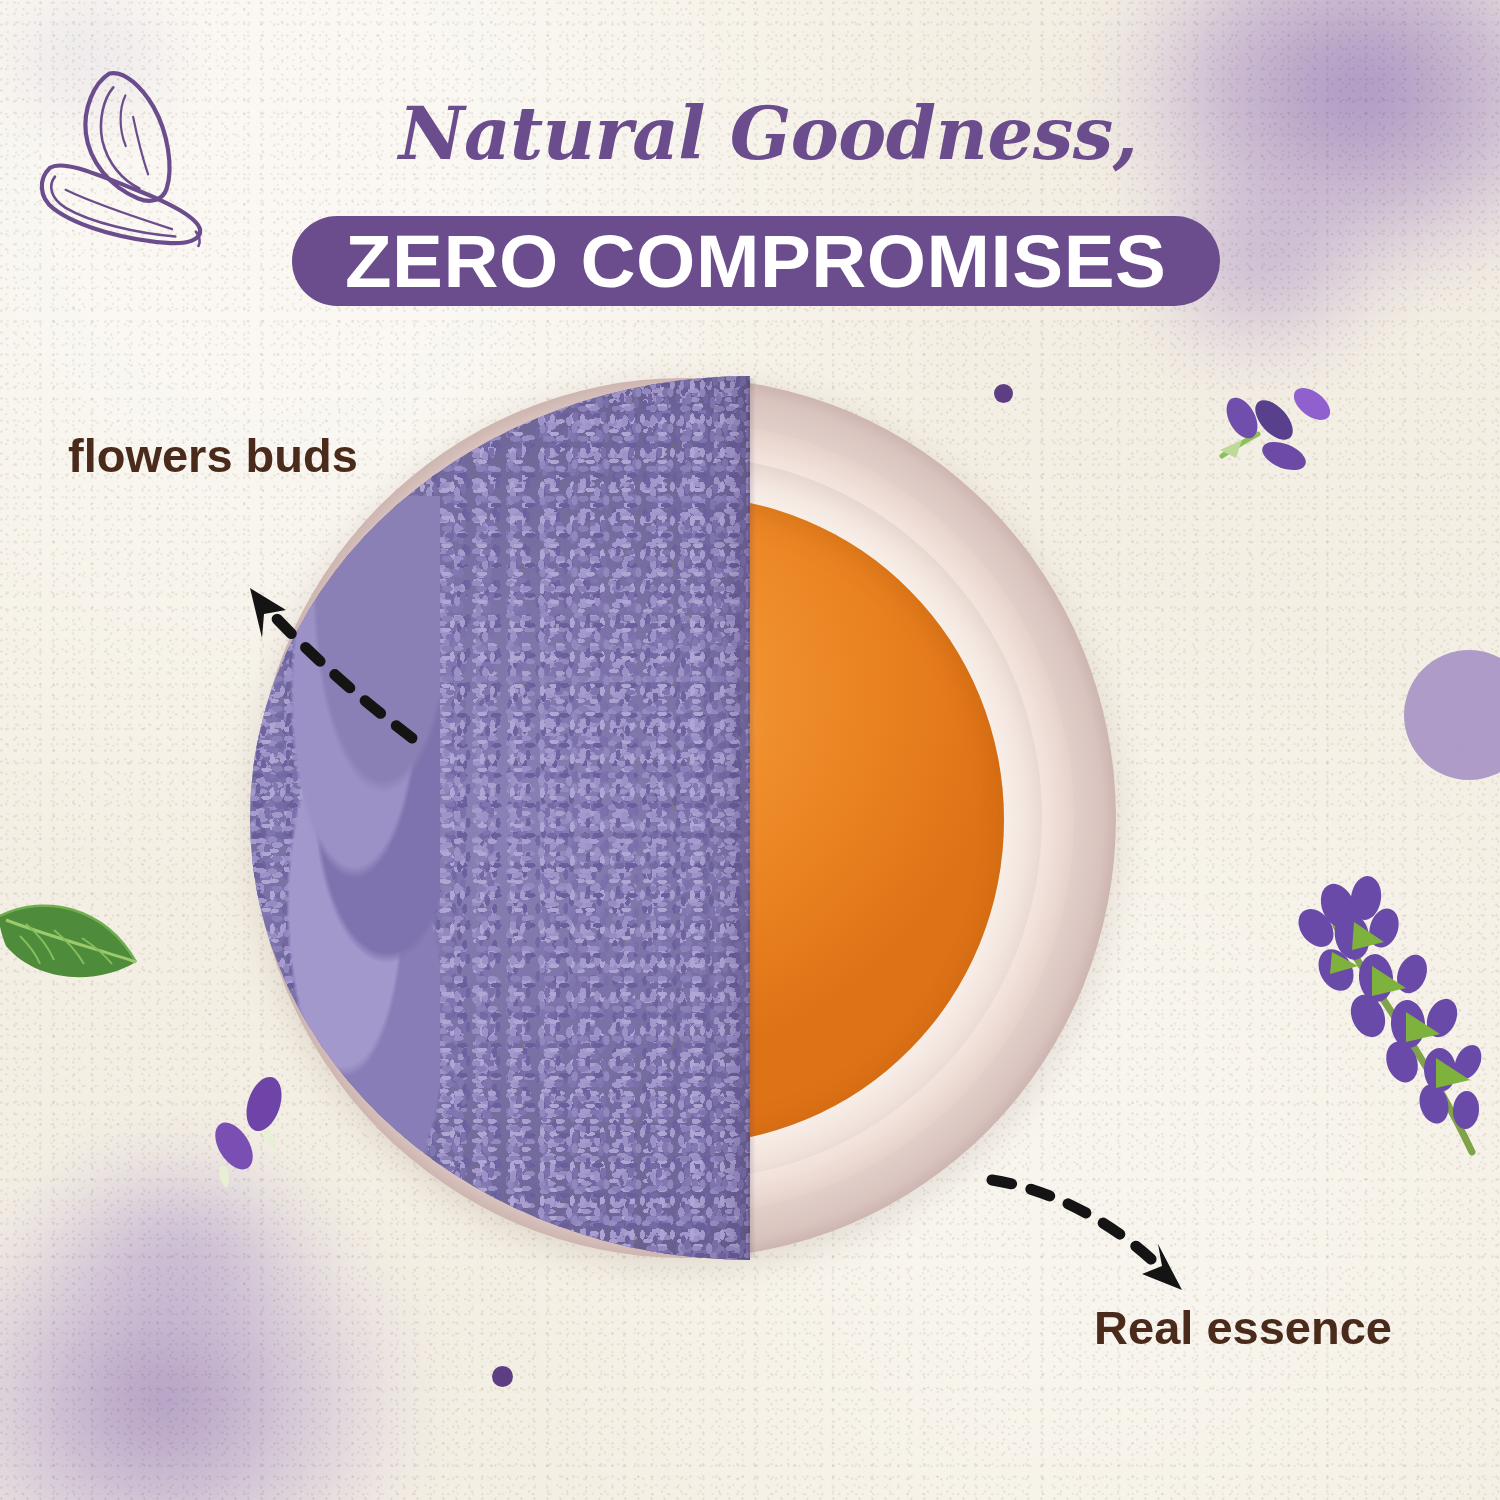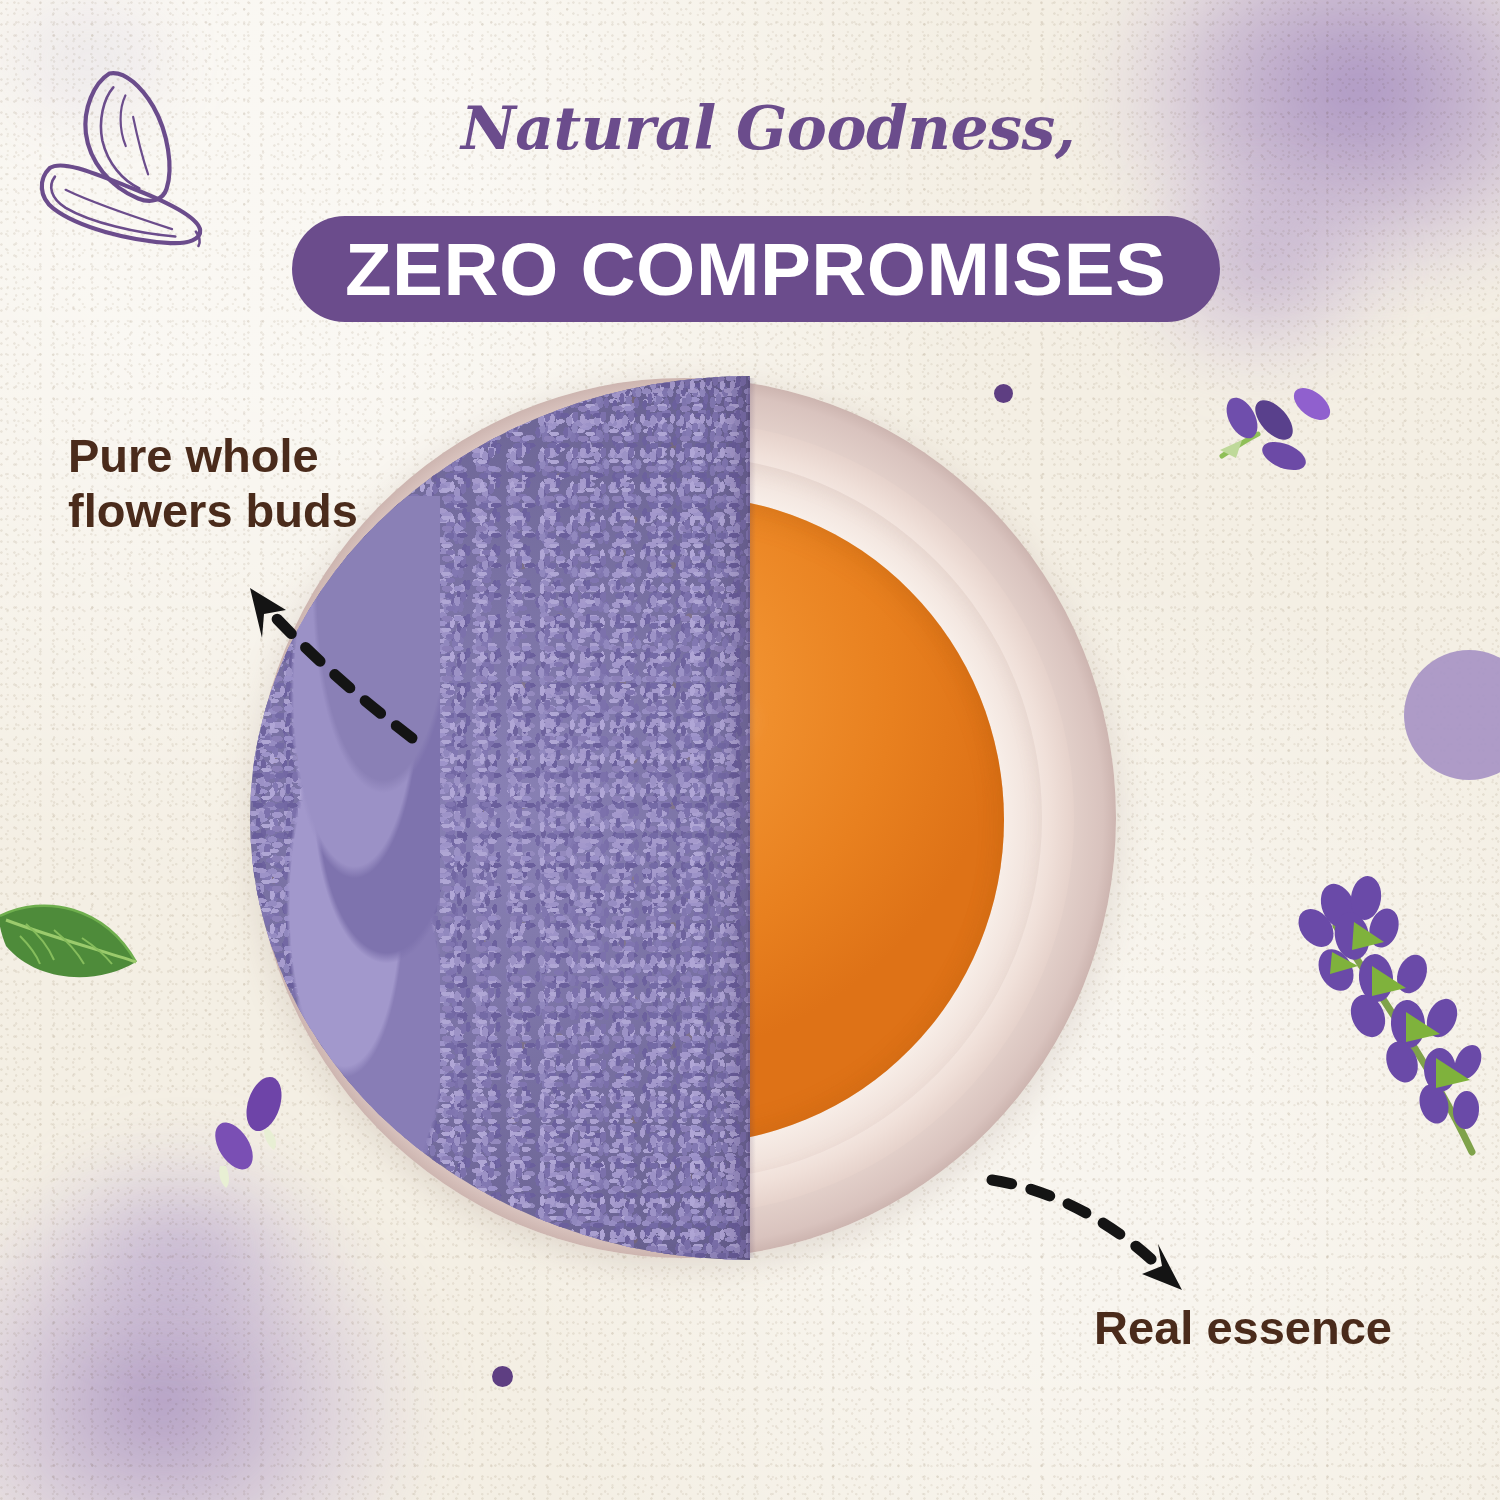--- a/index.html
+++ b/index.html
@@ -52,25 +52,25 @@
     position:absolute;right:-34px;top:650px;width:130px;height:130px;border-radius:50%;
     background:#A794C4;opacity:.92;
   }
   .dot{position:absolute;border-radius:50%;background:#5E3E82;}
 
   
   .headline{
     position:absolute;left:288px;top:98px;width:960px;
     font-family:"DejaVu Serif", serif;
     font-style:italic;font-weight:700;
-    font-size:60px;line-height:1.0;letter-spacing:-.5px;
+    font-size:72px;line-height:1.0;letter-spacing:-.5px;
     color:#6B4C8C;text-align:center;white-space:nowrap;
   }
   .badge{
-    position:absolute;left:292px;top:216px;width:928px;height:106px;
+    position:absolute;left:292px;top:216px;width:928px;height:90px;
     background:#6B4C8C;border-radius:53px;
     display:flex;align-items:center;justify-content:center;
   }
   .badge span{
     color:#ffffff;font-weight:700;font-size:74px;letter-spacing:.5px;
     font-family:"Liberation Sans", sans-serif;
     transform:scaleX(1.03);
   }
 
   
@@ -226,21 +226,20 @@
     <div class="tea">
       <div class="tea-gloss"></div>
     </div>
     <div class="buds">
       <div class="buds-spill"></div>
     </div>
     <div class="bud-divider"></div>
   </div>
 
   <div class="anno anno-left">
-    <div>Pure whole</div>
     <div>flowers buds</div>
   </div>
   <svg class="arrow" style="left:236px;top:580px;" width="200" height="170" viewBox="0 0 200 170">
     <path d="M176 158 C140 130 96 96 40 38" fill="none" stroke="#141414" stroke-width="11" stroke-linecap="round" stroke-dasharray="20 20"></path>
     <path d="M14 8 L50 30 L28 34 L26 58 Z" fill="#141414"></path>
   </svg>
 
   <div class="anno anno-right">
     <div>Real essence</div>
   </div>

